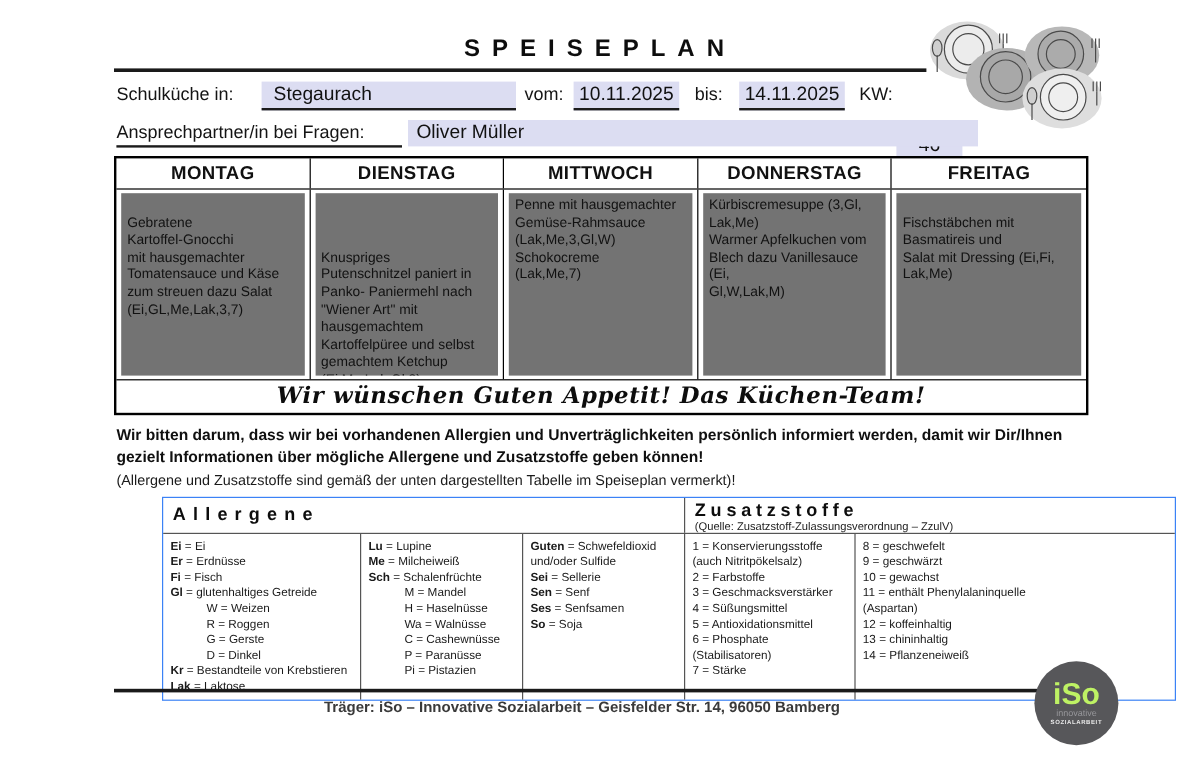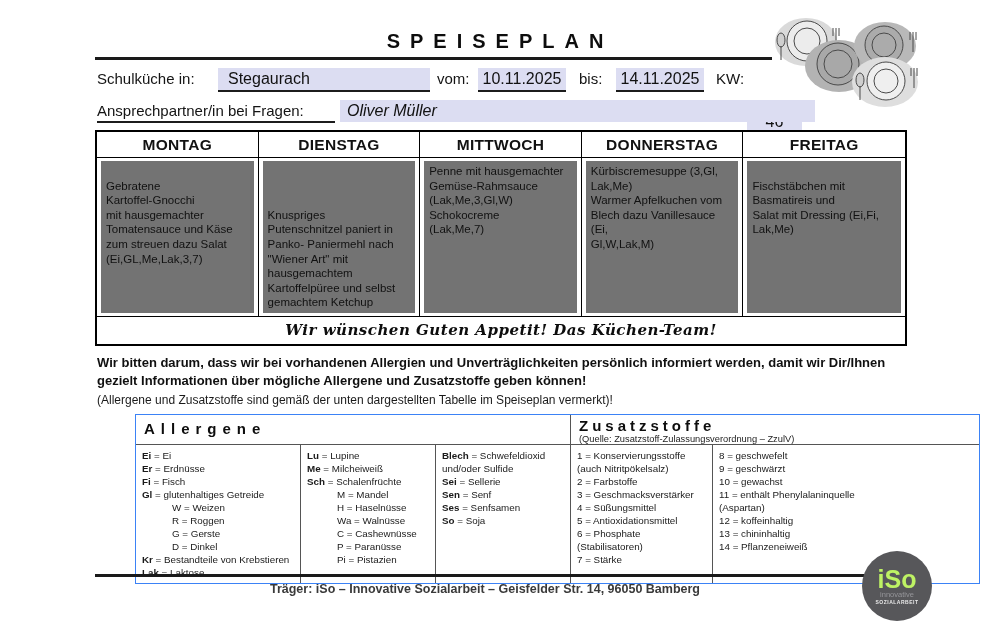--- a/index.html
+++ b/index.html
@@ -25,21 +25,21 @@
   .wt-hcell{height:25px;line-height:25px;text-align:center;font-weight:bold;font-size:15.5px;
             letter-spacing:.3px;border-right:1px solid #000;}
   .wt-hcell:last-child{border-right:none;}
   .wt-body{display:grid;grid-template-columns:repeat(5,1fr);}
   .wt-cell{height:158px;border-right:1px solid #000;padding:3px 4px;box-sizing:border-box;}
   .wt-cell:last-child{border-right:none;}
   .meal-box{background:#737373;width:100%;height:100%;box-sizing:border-box;
             padding:3px 5px;font-size:11.5px;line-height:14.6px;white-space:pre-line;overflow:hidden;}
   .wt-foot{border-top:1px solid #000;height:27px;line-height:27px;text-align:center;
            font-family:"DejaVu Serif","Liberation Serif",serif;font-style:italic;font-weight:bold;
-           font-size:15px;letter-spacing:.5px;color:#0d0d0d;}
+           font-size:19px;letter-spacing:.5px;color:#0d0d0d;}
   
   .notice{left:97px;top:354px;width:800px;}
   .notice-bold{font-weight:bold;font-size:13px;line-height:17.5px;color:#101010;}
   .notice-normal{font-size:12px;line-height:16px;margin-top:3px;color:#1a1a1a;}
   
   .lg{left:135px;top:414px;width:845px;border:1px solid #3b82f6;box-sizing:border-box;background:#fff;}
   .lg-head{display:grid;grid-template-columns:435px 288px;border-bottom:1px solid #555;}
   .lg-head-left{border-right:1px solid #555;padding:5px 0 2px 8px;}
   .lg-head-right{padding:2px 0 0 8px;}
   .lg-title{font-weight:bold;font-size:15px;letter-spacing:6px;color:#0d0d0d;}
@@ -127,21 +127,21 @@
   <div class="abs field underl center" style="left:478px;top:68px;width:88px;"><span>10.11.2025</span></div>
 
   <div class="abs lbl" style="left:579px;top:70px;">bis:</div>
   <div class="abs field underl center" style="left:616px;top:68px;width:88px;"><span>14.11.2025</span></div>
 
   <div class="abs lbl" style="left:716px;top:70px;">KW:</div>
   <div class="abs field underl center" style="left:747px;top:68px;width:55px;margin-top:43px;"><span>46</span></div>
 
   <div class="abs lbl" style="left:97px;top:102px;">Ansprechpartner/in bei Fragen:</div>
   <div class="abs label-rule" style="left:97px;top:121px;width:238px;"></div>
-  <div class="abs field" style="left:340px;top:100px;width:475px;font-style:italic;"><span style="padding-left:7px;">Oliver Müller</span></div>
+  <div class="abs field" style="left:340px;top:100px;width:475px;"><span style="padding-left:7px;">Oliver Müller</span></div>
 
   <div class="abs wt">
     <div class="wt-head" id="wt-head">
         <div class="wt-hcell">MONTAG</div>
         <div class="wt-hcell">DIENSTAG</div>
         <div class="wt-hcell">MITTWOCH</div>
         <div class="wt-hcell">DONNERSTAG</div>
         <div class="wt-hcell">FREITAG</div>
       </div>
     <div class="wt-body" id="wt-body">
@@ -226,21 +226,21 @@
           <div class="lg-entry"><span class="code b">Me</span> = Milcheiweiß</div>
           <div class="lg-entry"><span class="code b">Sch</span> = Schalenfrüchte</div>
           <div class="lg-entry sub"><span class="code">M</span> = Mandel</div>
           <div class="lg-entry sub"><span class="code">H</span> = Haselnüsse</div>
           <div class="lg-entry sub"><span class="code">Wa</span> = Walnüsse</div>
           <div class="lg-entry sub"><span class="code">C</span> = Cashewnüsse</div>
           <div class="lg-entry sub"><span class="code">P</span> = Paranüsse</div>
           <div class="lg-entry sub"><span class="code">Pi</span> = Pistazien</div>
         </div>
         <div class="lg-cell">
-          <div class="lg-entry"><span class="code b">Blech</span> = Schwefeldioxid und/oder Sulfide</div>
+          <div class="lg-entry"><span class="code b">Guten</span> = Schwefeldioxid und/oder Sulfide</div>
           <div class="lg-entry"><span class="code b">Sei</span> = Sellerie</div>
           <div class="lg-entry"><span class="code b">Sen</span> = Senf</div>
           <div class="lg-entry"><span class="code b">Ses</span> = Senfsamen</div>
           <div class="lg-entry"><span class="code b">So</span> = Soja</div>
         </div>
         <div class="lg-cell">
           <div class="lg-entry"><span class="code">1</span> = Konservierungsstoffe (auch Nitritpökelsalz)</div>
           <div class="lg-entry"><span class="code">2</span> = Farbstoffe</div>
           <div class="lg-entry"><span class="code">3</span> = Geschmacksverstärker</div>
           <div class="lg-entry"><span class="code">4</span> = Süßungsmittel</div>

